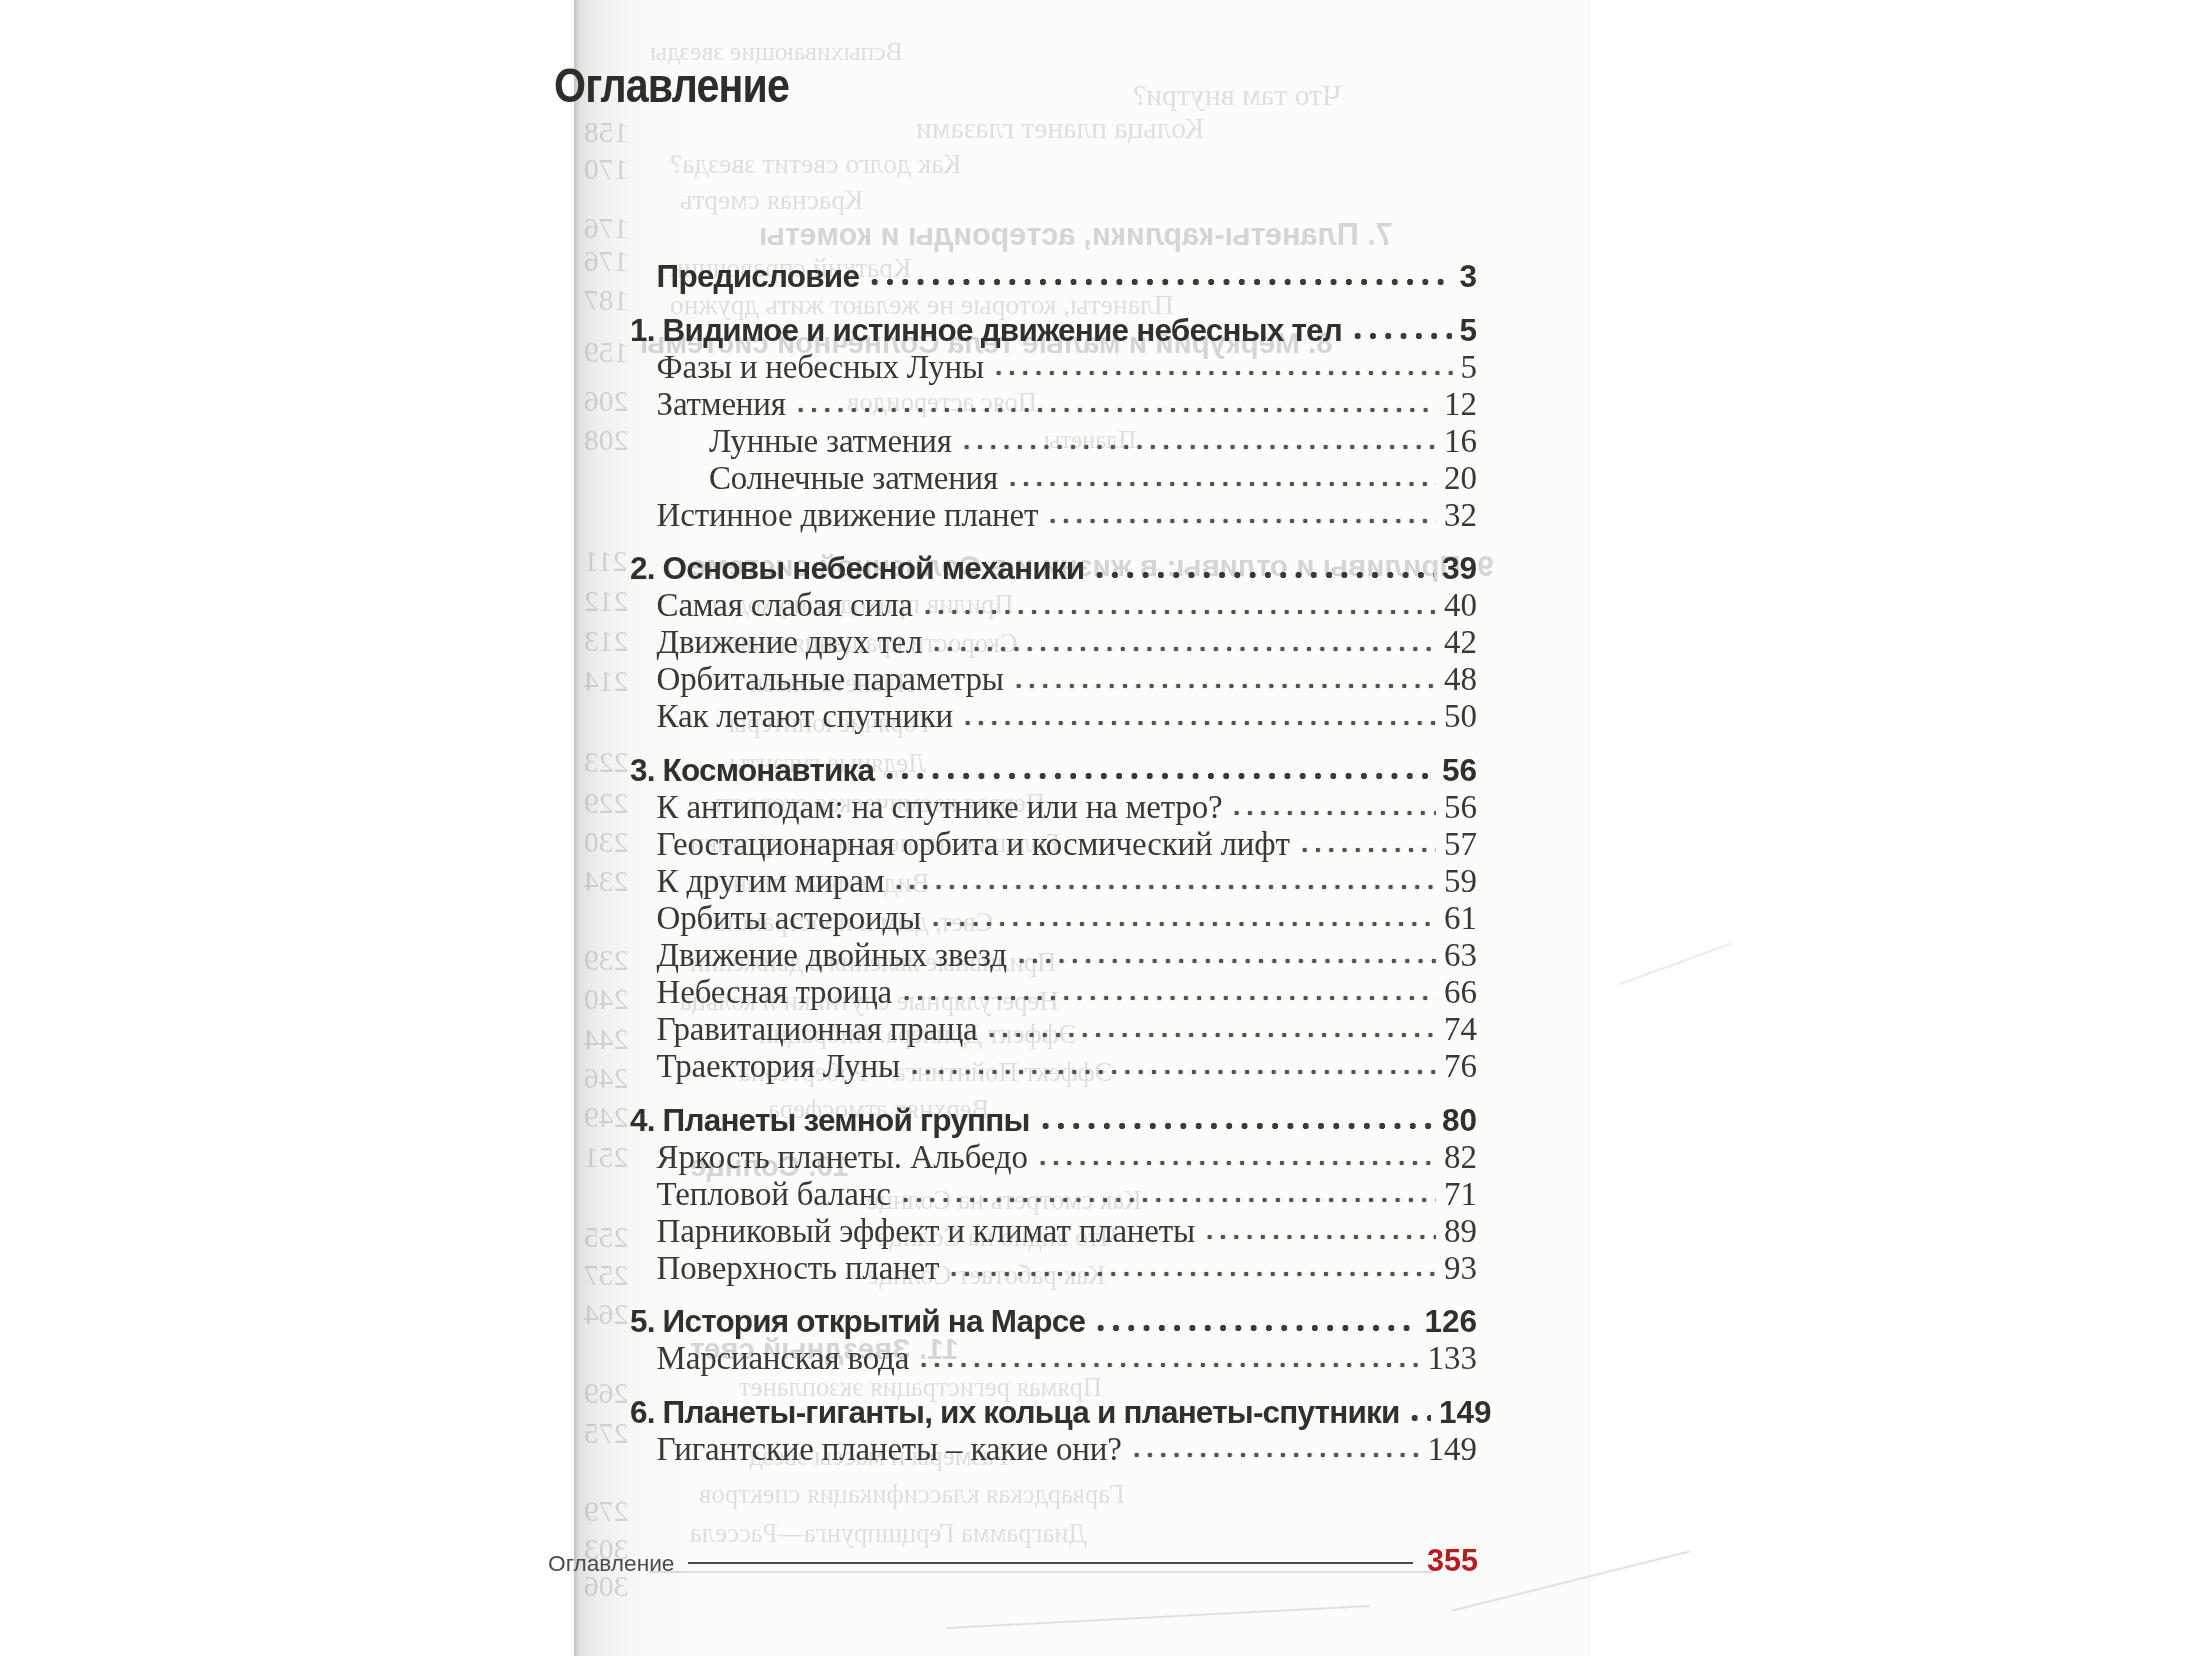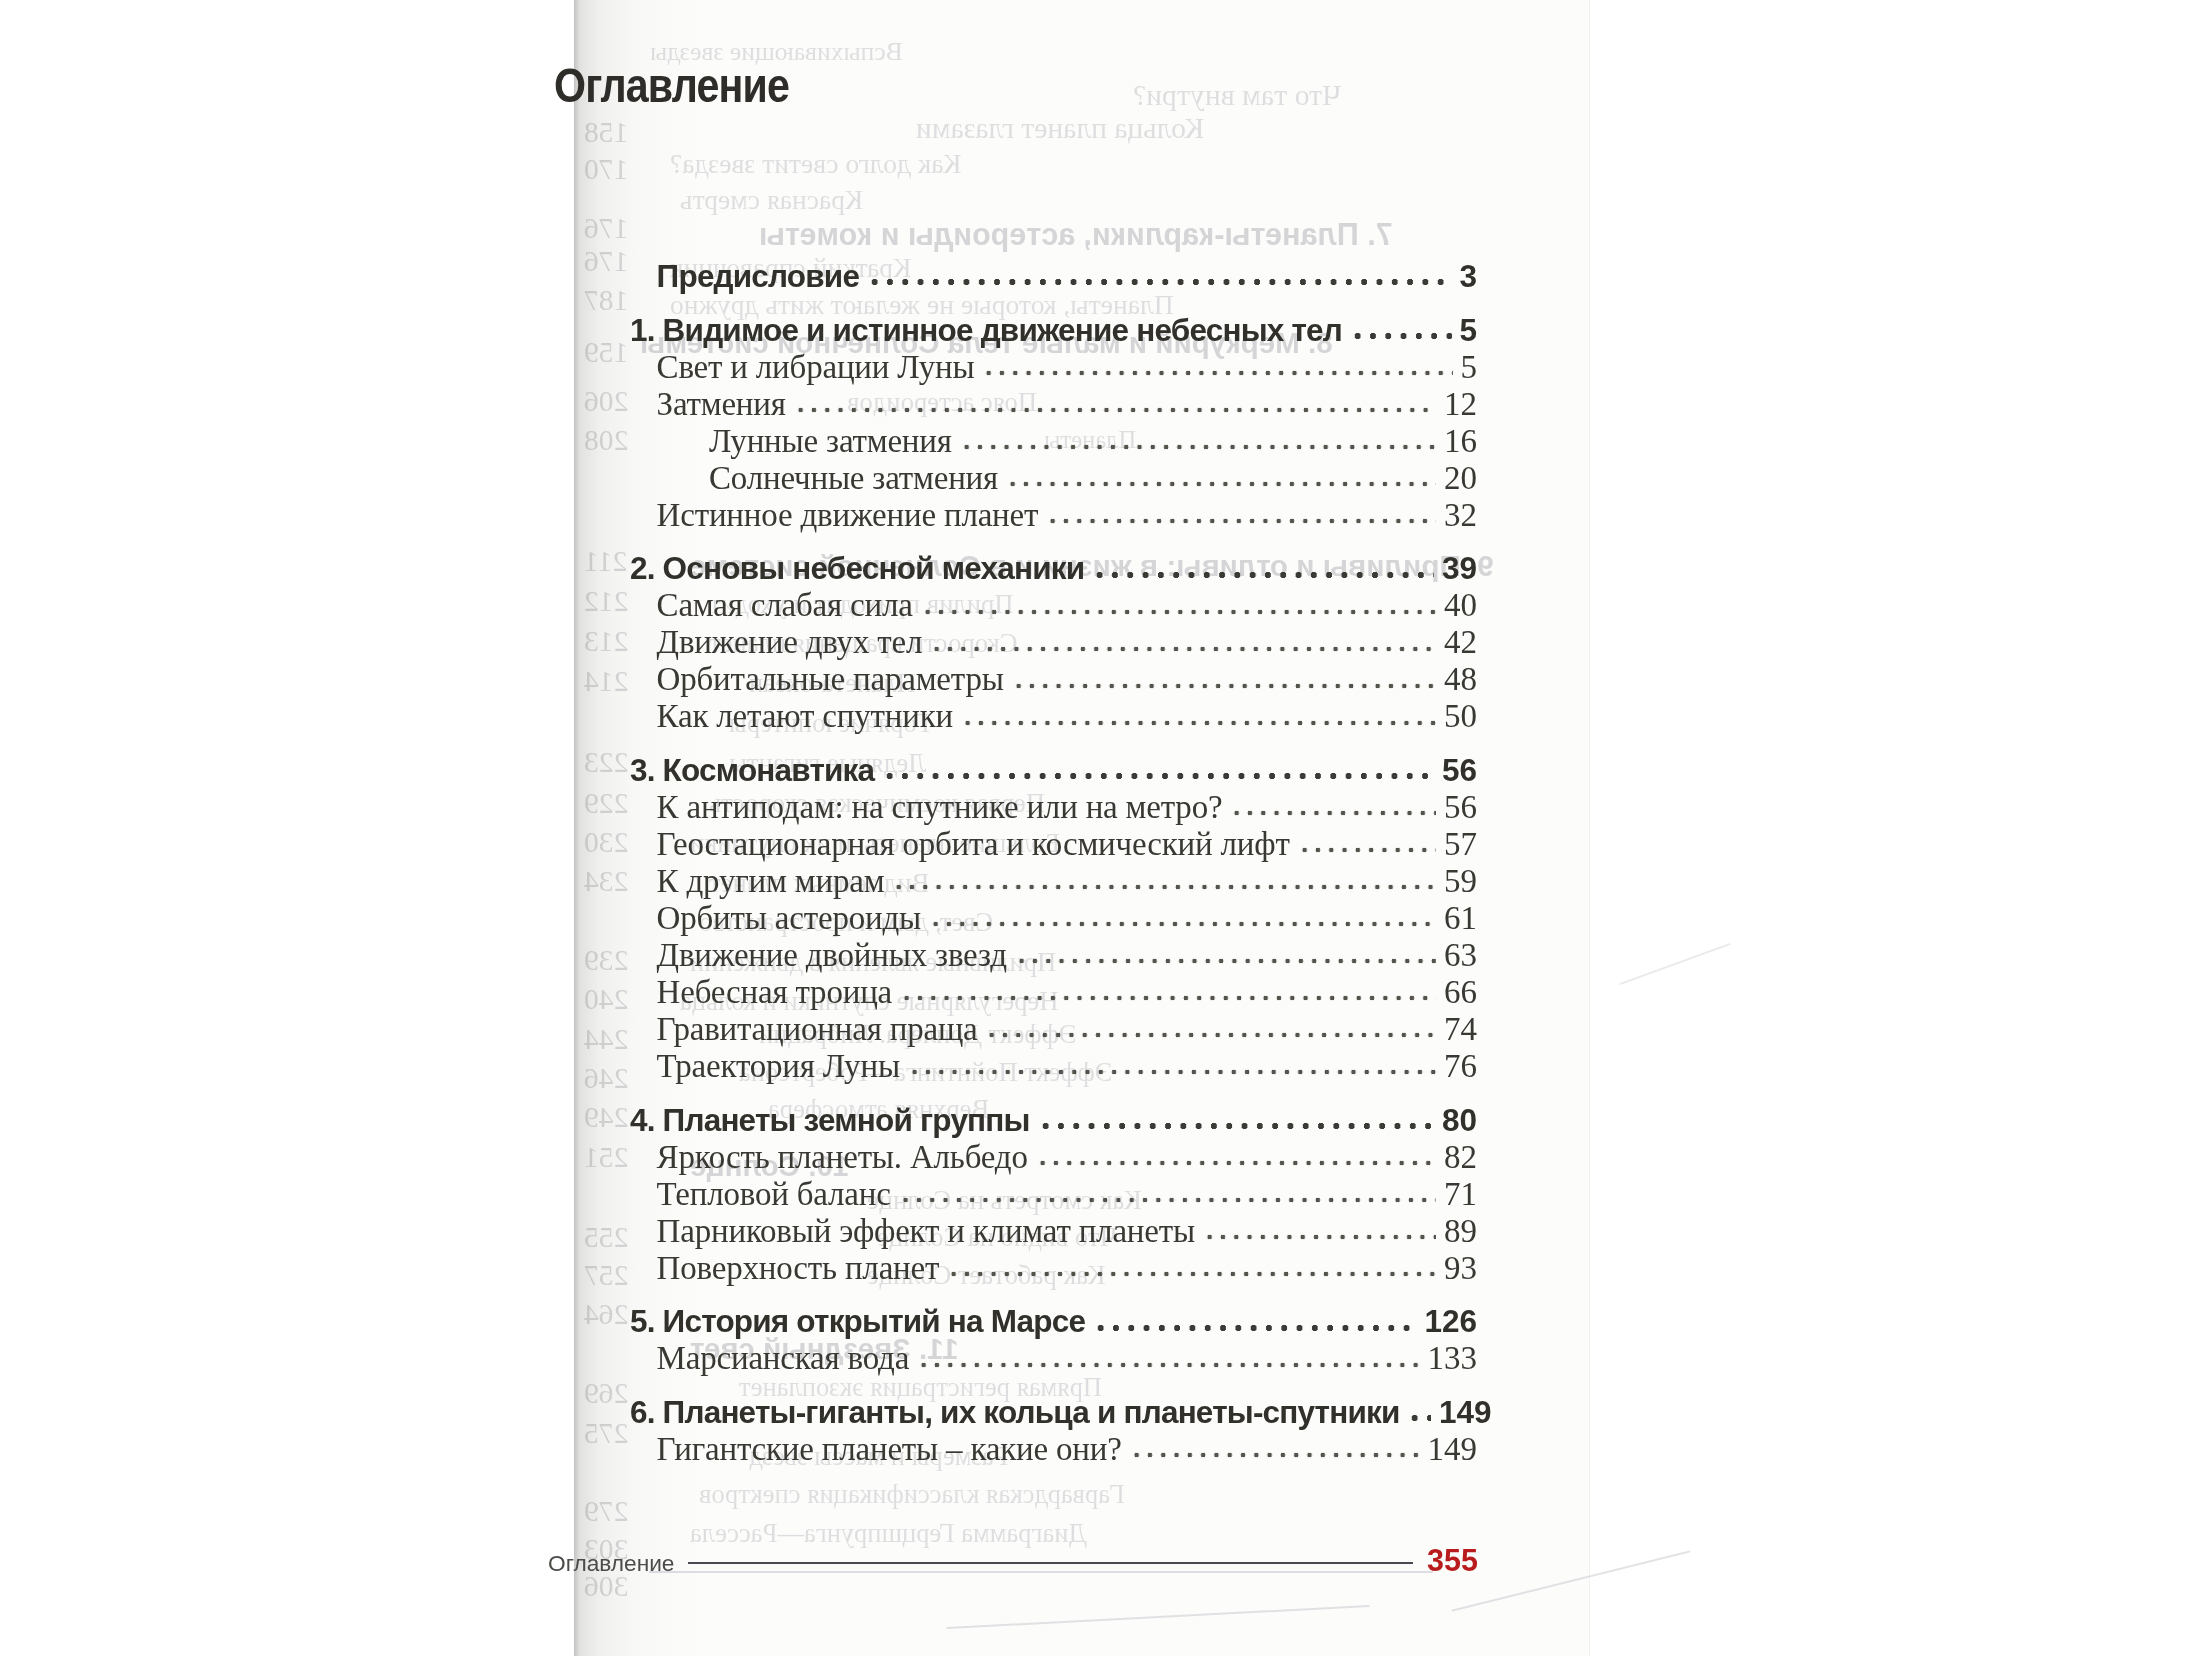--- a/index.html
+++ b/index.html
@@ -136,21 +136,21 @@
           <span class="lbl">Предисловие</span>
           <span class="dots"></span>
           <span class="num">3</span>
         </div>
       <div class="row ch">
           <span class="lbl">1. Видимое и истинное движение небесных тел</span>
           <span class="dots"></span>
           <span class="num">5</span>
         </div>
       <div class="row e">
-          <span class="lbl">Свет и либрации Луны</span>
+          <span class="lbl">Фазы и небесных Луны</span>
           <span class="dots"></span>
           <span class="num">5</span>
         </div>
       <div class="row e">
           <span class="lbl">Затмения</span>
           <span class="dots"></span>
           <span class="num">12</span>
         </div>
       <div class="row s">
           <span class="lbl">Лунные затмения</span>

